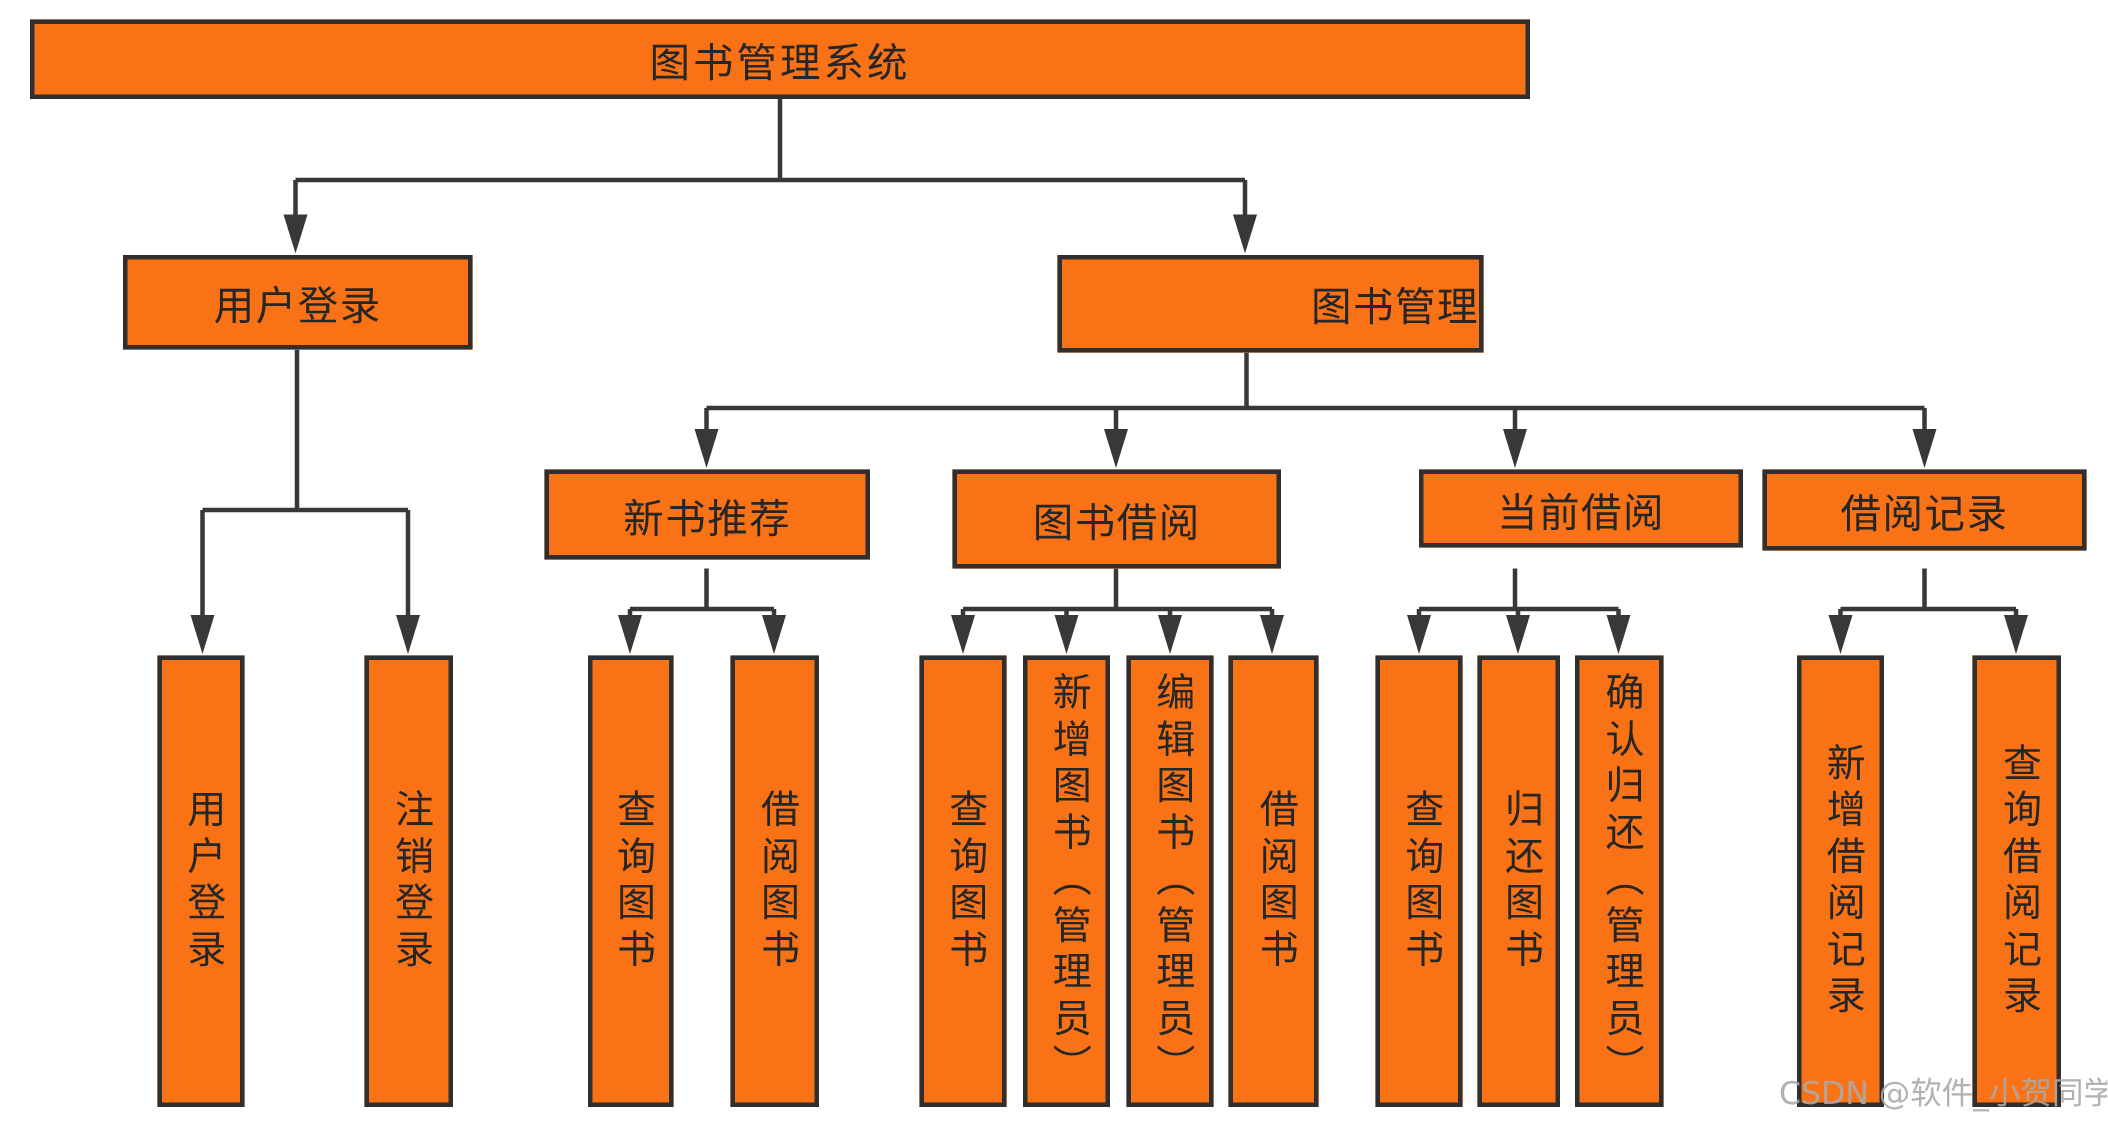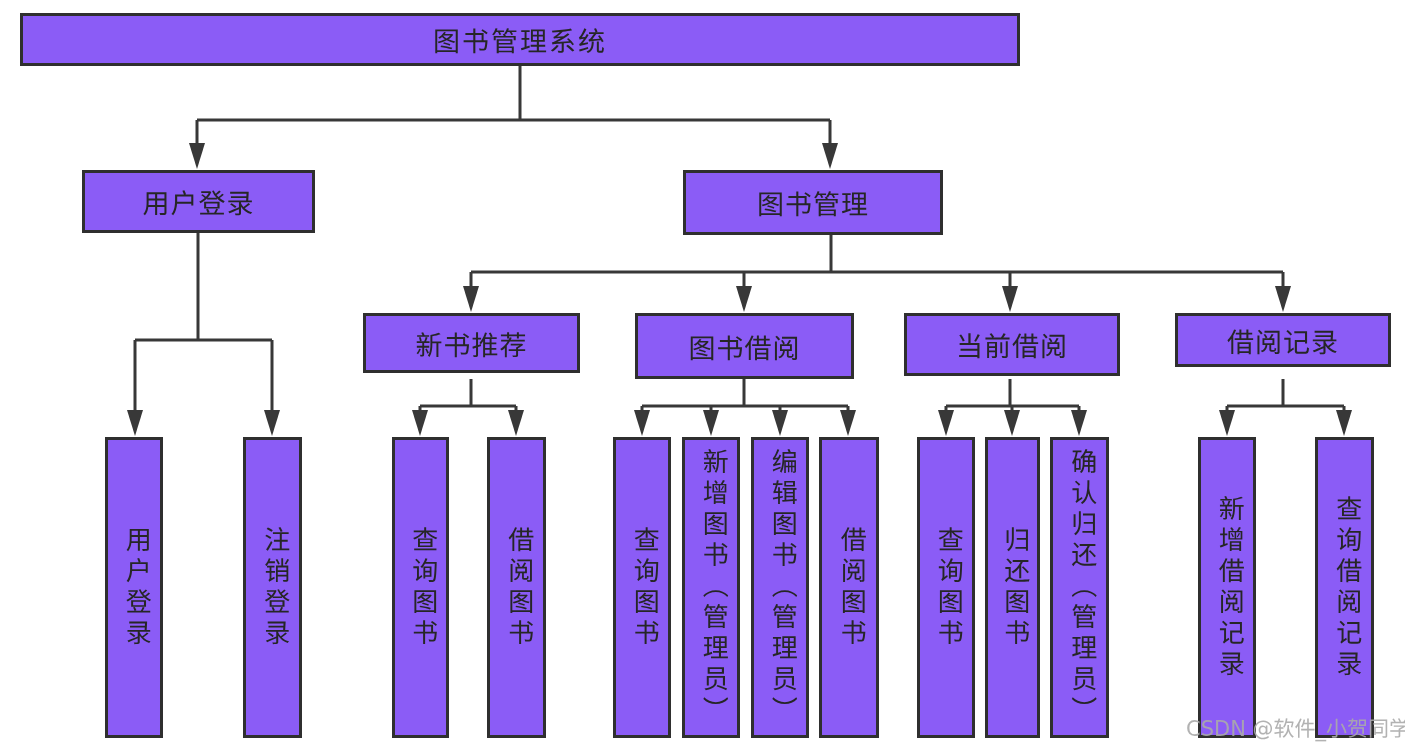--- a/index.html
+++ b/index.html
@@ -12,26 +12,25 @@
     position: relative;
     width: 1405px;
     height: 747px;
     background: #ffffff;
     overflow: hidden;
   }
   .node {
     position: absolute;
     box-sizing: border-box;
     border: 3px solid #2f2f2f;
-    background: #8b5cf6;
+    background: #f97316;
     display: flex;
     align-items: center;
     justify-content: center;
     color: #262626;
-    font-family: Liberation Mono, monospace;
   }
   .h-node { font-size: 27px; letter-spacing: 1px; }
   .root-node { font-size: 27px; letter-spacing: 2px; }
   .leaf span {
     writing-mode: vertical-rl;
     letter-spacing: 5px;
     font-size: 26px;
     line-height: 1.1;
   }
   #connectors {
@@ -112,31 +111,31 @@
     </g>
   </svg>
 
   <div class="node root-node" style="left:20px; top:13px; width:1000px; height:53px;">
     <span>图书管理系统</span>
   </div>
 
   <div class="node h-node" style="left:82px; top:170px; width:233px; height:63px;">
     <span>用户登录</span>
   </div>
-  <div class="node h-node" style="left:683px; top:170px; width:260px; height:65px;">
+  <div class="node h-node" style="left:705px; top:170px; width:284px; height:65px;justify-content:flex-end;">
     <span>图书管理</span>
   </div>
 
   <div class="node h-node" style="left:363px; top:313px; width:217px; height:60px;">
     <span>新书推荐</span>
   </div>
   <div class="node h-node" style="left:635px; top:313px; width:219px; height:66px;justify-content:center;">
     <span>图书借阅</span>
   </div>
-  <div class="node h-node" style="left:904px; top:313px; width:216px; height:63px;">
+  <div class="node h-node" style="left:946px; top:313px; width:216px; height:52px;">
     <span>当前借阅</span>
   </div>
   <div class="node h-node" style="left:1175px; top:313px; width:216px; height:54px;">
     <span>借阅记录</span>
   </div>
 
   <div class="node leaf" style="left:105px; top:437px; width:58px; height:301px;">
     <span>用户登录</span>
   </div>
   <div class="node leaf" style="left:243px; top:437px; width:59px; height:301px;">

